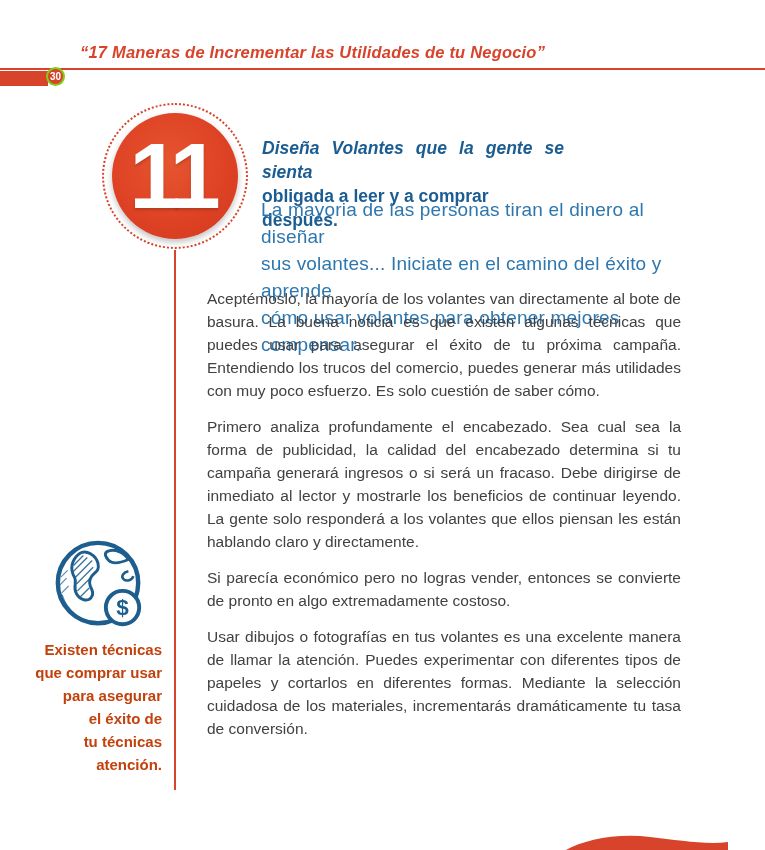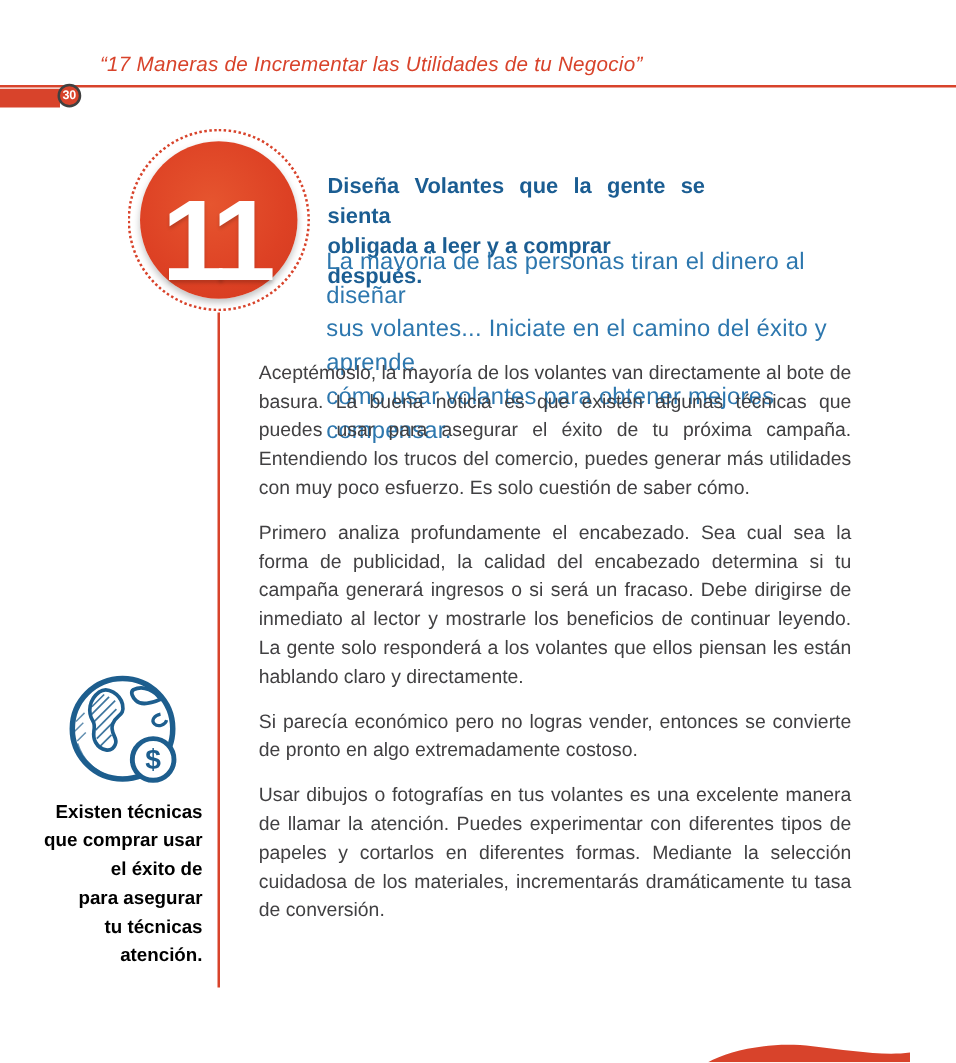--- a/index.html
+++ b/index.html
@@ -12,21 +12,21 @@
     overflow: hidden;
     font-family: "Liberation Sans", sans-serif;
   }
 
   
   .header-title {
     position: absolute;
     left: 80px; top: 43px;
     font-size: 16.5px;
     font-style: italic;
-    font-weight: 400;
+    font-weight: 700;
     color: #d8432b;
     letter-spacing: 0.2px;
     white-space: nowrap;
   }
   .header-rule {
     position: absolute;
     left: 0; top: 68px;
     width: 765px; height: 2px;
     background: #d8432b;
   }
@@ -34,21 +34,21 @@
     position: absolute;
     left: 0; top: 71px;
     width: 48px; height: 15px;
     background: #d8432b;
   }
   .page-number-badge {
     position: absolute;
     left: 46px; top: 67px;
     width: 19px; height: 19px;
     background: #d8432b;
-    border: 2px solid #404040;
+    border: 2px solid #84cc16;
     border-radius: 50%;
     color: #ffffff;
     font-size: 10px;
     font-weight: bold;
     display: flex; align-items: center; justify-content: center;
     line-height: 1;
   }
 
   
   .tip-dotted-ring {
@@ -59,21 +59,21 @@
     border-radius: 50%;
   }
   .tip-circle {
     position: absolute;
     left: 112px; top: 113px;
     width: 126px; height: 126px;
     background: #e04527;
     background: radial-gradient(circle at 45% 40%, #e6552f 0%, #dd4124 60%, #d23a20 100%);
     border-radius: 50%;
     box-shadow: 0 3px 6px rgba(0,0,0,0.25);
-    display: flex; align-items: flex-end; justify-content: center;
+    display: flex; align-items: center; justify-content: center;
   }
   .tip-number {
     color: #ffffff;
     font-size: 92px;
     font-weight: bold;
     letter-spacing: -6px;
     line-height: 1;
     padding-right: 6px;
     text-shadow: 0 2px 3px rgba(0,0,0,0.18);
   }
@@ -87,21 +87,21 @@
   
   .tip-title {
     position: absolute;
     left: 262px; top: 136px;
     width: 302px;
     color: #1b5d92;
     font-size: 17.5px;
     font-weight: bold;
     line-height: 24px;
   }
-  .tip-title .line-justify { text-align: justify; text-align-last: justify; }
+  .tip-title .line-justify { text-align: justify; text-align-last: justify; font-style: italic; }
   .tip-intro {
     position: absolute;
     left: 261px; top: 196px;
     width: 430px;
     color: #2d77ae;
     font-size: 19px;
     line-height: 27px;
     letter-spacing: 0.2px;
   }
 
@@ -122,21 +122,21 @@
   
   .sidebar-icon {
     position: absolute;
     left: 50px; top: 536px;
     width: 98px; height: 98px;
   }
   .sidebar-callout {
     position: absolute;
     left: 28px; top: 638px;
     width: 134px;
-    color: #000000;
+    color: #c2410c;
     font-size: 15px;
     font-weight: bold;
     line-height: 23px;
     text-align: right;
   }
 
   
   .bottom-swoosh {
     position: absolute;
     left: 566px; top: 832px;
@@ -206,22 +206,22 @@
       <path d="M80,36 C75,37 72,41 75,44 C78,47 84,45 85,41" fill="none" stroke="#1d5e8e" stroke-width="2.6"></path>
 
       <circle cx="74" cy="73" r="17" fill="#ffffff" stroke="#1d5e8e" stroke-width="4"></circle>
       <text x="74" y="81" font-family="Liberation Sans, sans-serif" font-size="23" font-weight="bold" fill="#1d5e8e" text-anchor="middle">$</text>
     </svg>
   </div>
 
   <div class="sidebar-callout">
     <div>Existen técnicas</div>
     <div>que comprar usar</div>
+    <div>para asegurar</div>
     <div>el éxito de</div>
-    <div>para asegurar</div>
     <div>tu técnicas</div>
     <div>atención.</div>
   </div>
 
   <div class="bottom-swoosh">
     <svg width="162" height="18" viewBox="0 0 162 18" xmlns="http://www.w3.org/2000/svg">
       <path d="M0,18 C18,8 50,1 84,5 C112,8 140,13 162,10 L162,18 Z" fill="#d8432b"></path>
     </svg>
   </div>
 

